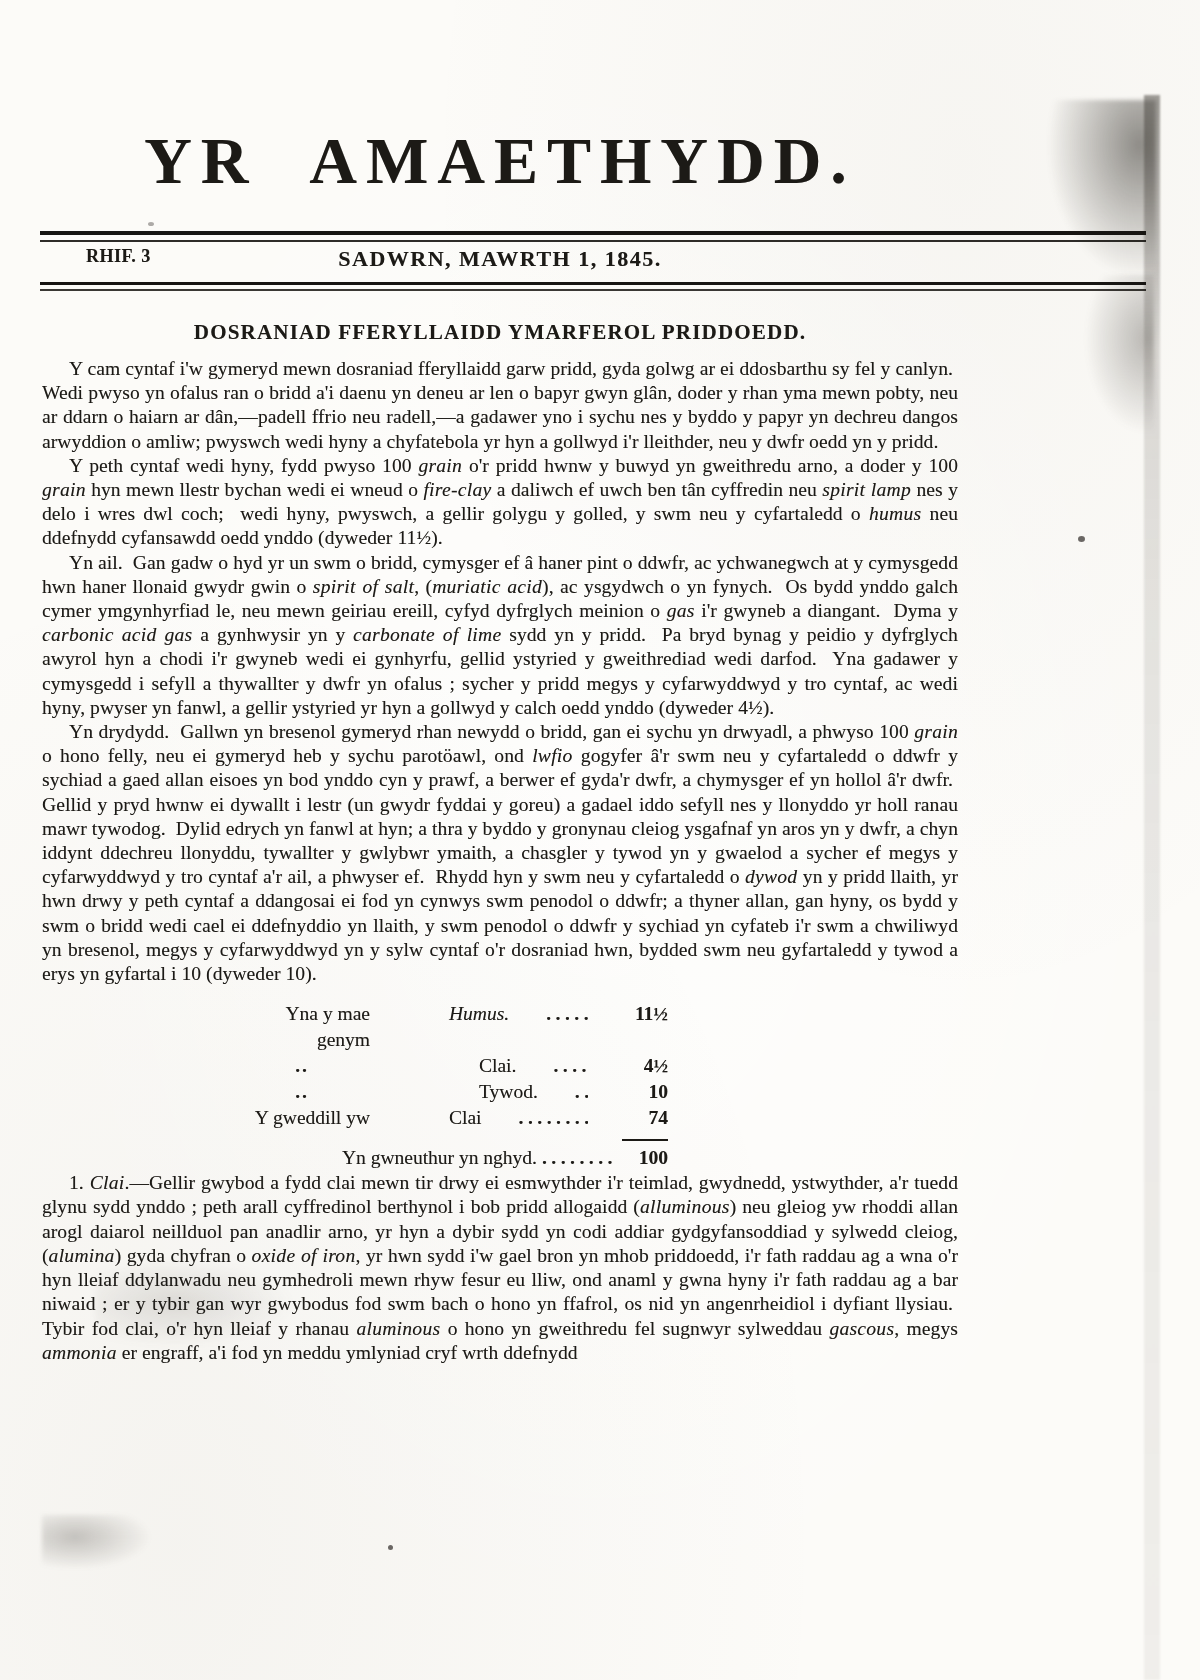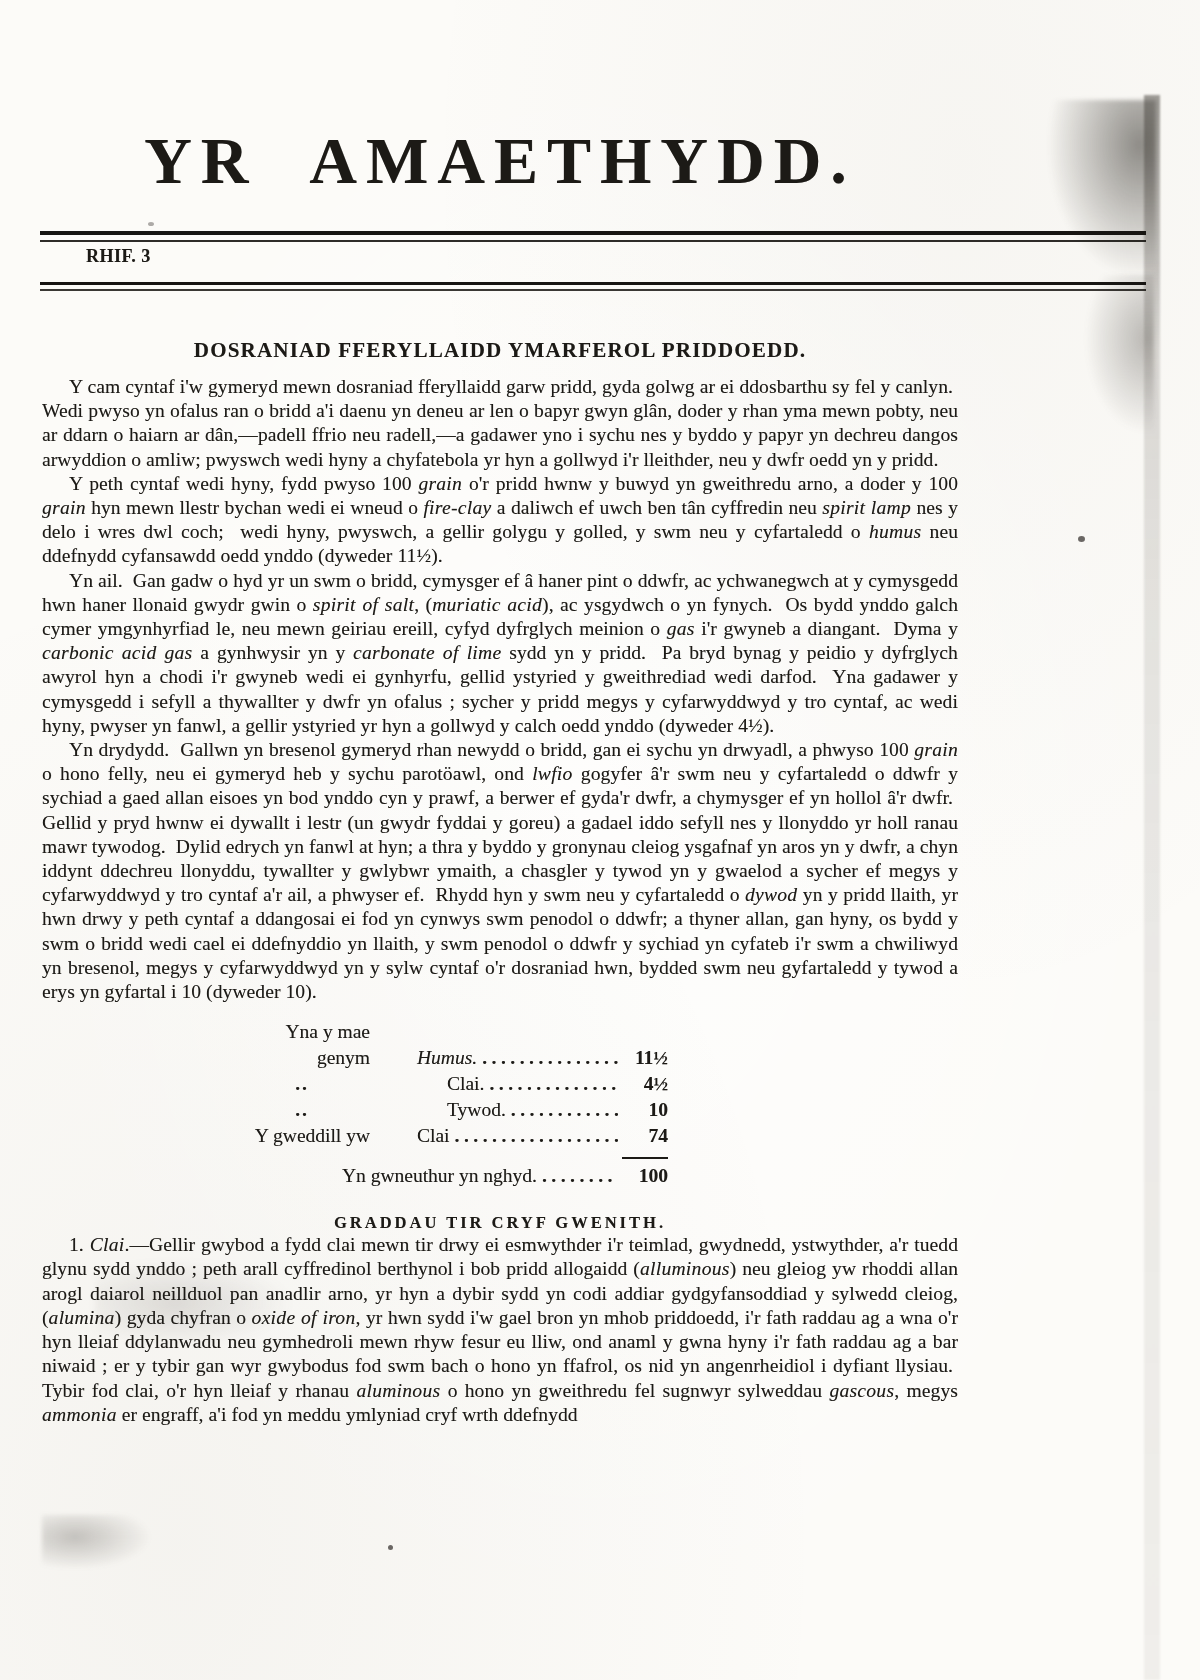--- a/index.html
+++ b/index.html
@@ -25,34 +25,34 @@
   .rule-a{top:231px;height:4px;}
   .rule-b{top:240px;height:2px;opacity:.9;}
   .rule-c{top:282px;height:2.5px;}
   .rule-d{top:289px;height:1.5px;opacity:.85;}
 
   .issue-bar{position:absolute;top:246px;left:42px;width:916px;height:34px;}
   .issue-number{position:absolute;left:44px;top:0;font-size:18px;font-weight:bold;letter-spacing:.5px;}
   .issue-date{position:absolute;left:50%;transform:translateX(-50%);top:0;font-size:22px;font-weight:bold;letter-spacing:1.5px;white-space:nowrap;}
 
   
-  .article{position:absolute;top:338px;left:42px;width:916px;}
+  .article{position:absolute;top:320px;left:42px;width:916px;}
   .article-heading{
     font-size:21px;font-weight:bold;text-align:center;letter-spacing:1.2px;
     margin:0 0 13px 0;line-height:24px;
   }
   .article p{
     margin:0;font-size:19.5px;line-height:24.2px;text-align:justify;
     text-indent:27px;letter-spacing:.1px;
   }
   .article p i{letter-spacing:.3px;}
 
   
   .acct{width:434px;margin:15px 0 0 192px;font-size:19.5px;line-height:26px;}
-  .acct-row{display:flex;align-items:flex-end;}
+  .acct-row{display:flex;align-items:flex-start;gap:32px;}
   .acct-prefix{width:136px;text-align:right;}
   .acct-prefix.ditto{text-align:center;padding-right:30px;font-weight:bold;letter-spacing:2px;}
   .acct-item{padding-left:7px;white-space:nowrap;margin-left:40px;}
   .acct-dots{flex:1;overflow:hidden;white-space:nowrap;letter-spacing:4.5px;padding:0 5px;font-weight:bold;}
   .acct-value{width:48px;text-align:right;font-weight:bold;white-space:nowrap;}
   .acct-sumrule{width:46px;height:0;border-top:2.5px solid #1c1a16;margin:8px 0 4px 388px;}
   .acct-total{display:flex;align-items:center;width:326px;margin-left:108px;}
   .acct-total .acct-value{width:52px;}
 
   .subheading{
@@ -110,20 +110,21 @@
 
   <div class="masthead">
     <div class="masthead-title ink">YR AMAETHYDD.</div>
   </div>
 
   <div class="rule rule-a"></div>
   <div class="rule rule-b"></div>
 
   <div class="issue-bar">
     <span class="issue-number ink">RHIF. 3</span>
+    <span class="issue-date ink">SADWRN, MAWRTH 1, 1845.</span>
   </div>
 
   <div class="rule rule-c"></div>
   <div class="rule rule-d"></div>
 
   <div class="article ink">
     <h1 class="article-heading">DOSRANIAD FFERYLLAIDD YMARFEROL PRIDDOEDD.</h1>
 
     <p>Y cam cyntaf i'w gymeryd mewn dosraniad fferyllaidd garw pridd, gyda golwg ar ei ddosbarthu sy fel y canlyn.&nbsp; Wedi pwyso yn ofalus ran o bridd a'i daenu yn deneu ar len o bapyr gwyn glân, doder y rhan yma mewn pobty, neu ar ddarn o haiarn ar dân,—padell ffrio neu radell,—a gadawer yno i sychu nes y byddo y papyr yn dechreu dangos arwyddion o amliw; pwyswch wedi hyny a chyfatebola yr hyn a gollwyd i'r lleithder, neu y dwfr oedd yn y pridd.</p>
     <p>Y peth cyntaf wedi hyny, fydd pwyso 100 <i>grain</i> o'r pridd hwnw y buwyd yn gweithredu arno, a doder y 100 <i>grain</i> hyn mewn llestr bychan wedi ei wneud o <i>fire-clay</i> a daliwch ef uwch ben tân cyffredin neu <i>spirit lamp</i> nes y delo i wres dwl coch;&nbsp; wedi hyny, pwyswch, a gellir golygu y golled, y swm neu y cyfartaledd o <i>humus</i> neu ddefnydd cyfansawdd oedd ynddo (dyweder 11½).</p>
@@ -158,18 +159,17 @@
 
       <div class="acct-sumrule"></div>
 
       <div class="acct-total">
         <span>Yn gwneuthur yn nghyd.</span>
         <span class="acct-dots">..........</span>
         <span class="acct-value">100</span>
       </div>
     </div>
 
-    <div class="subheading">GRADDAU TIR CRYF GWENITH.</div>
 
     <p class="closing">1. <i>Clai</i>.—Gellir gwybod a fydd clai mewn tir drwy ei esmwythder i'r teimlad, gwydnedd, ystwythder, a'r tuedd glynu sydd ynddo ; peth arall cyffredinol berthynol i bob pridd allogaidd (<i>alluminous</i>) neu gleiog yw rhoddi allan arogl daiarol neillduol pan anadlir arno, yr hyn a dybir sydd yn codi addiar gydgyfansoddiad y sylwedd cleiog, (<i>alumina</i>) gyda chyfran o <i>oxide of iron</i>, yr hwn sydd i'w gael bron yn mhob priddoedd, i'r fath raddau ag a wna o'r hyn lleiaf ddylanwadu neu gymhedroli mewn rhyw fesur eu lliw, ond anaml y gwna hyny i'r fath raddau ag a bar niwaid ; er y tybir gan wyr gwybodus fod swm bach o hono yn ffafrol, os nid yn angenrheidiol i dyfiant llysiau.&nbsp; Tybir fod clai, o'r hyn lleiaf y rhanau <i>aluminous</i> o hono yn gweithredu fel sugnwyr sylweddau <i>gascous</i>, megys <i>ammonia</i> er engraff, a'i fod yn meddu ymlyniad cryf wrth ddefnydd</p>
   </div>
 
 </div>
 
 </body></html>

